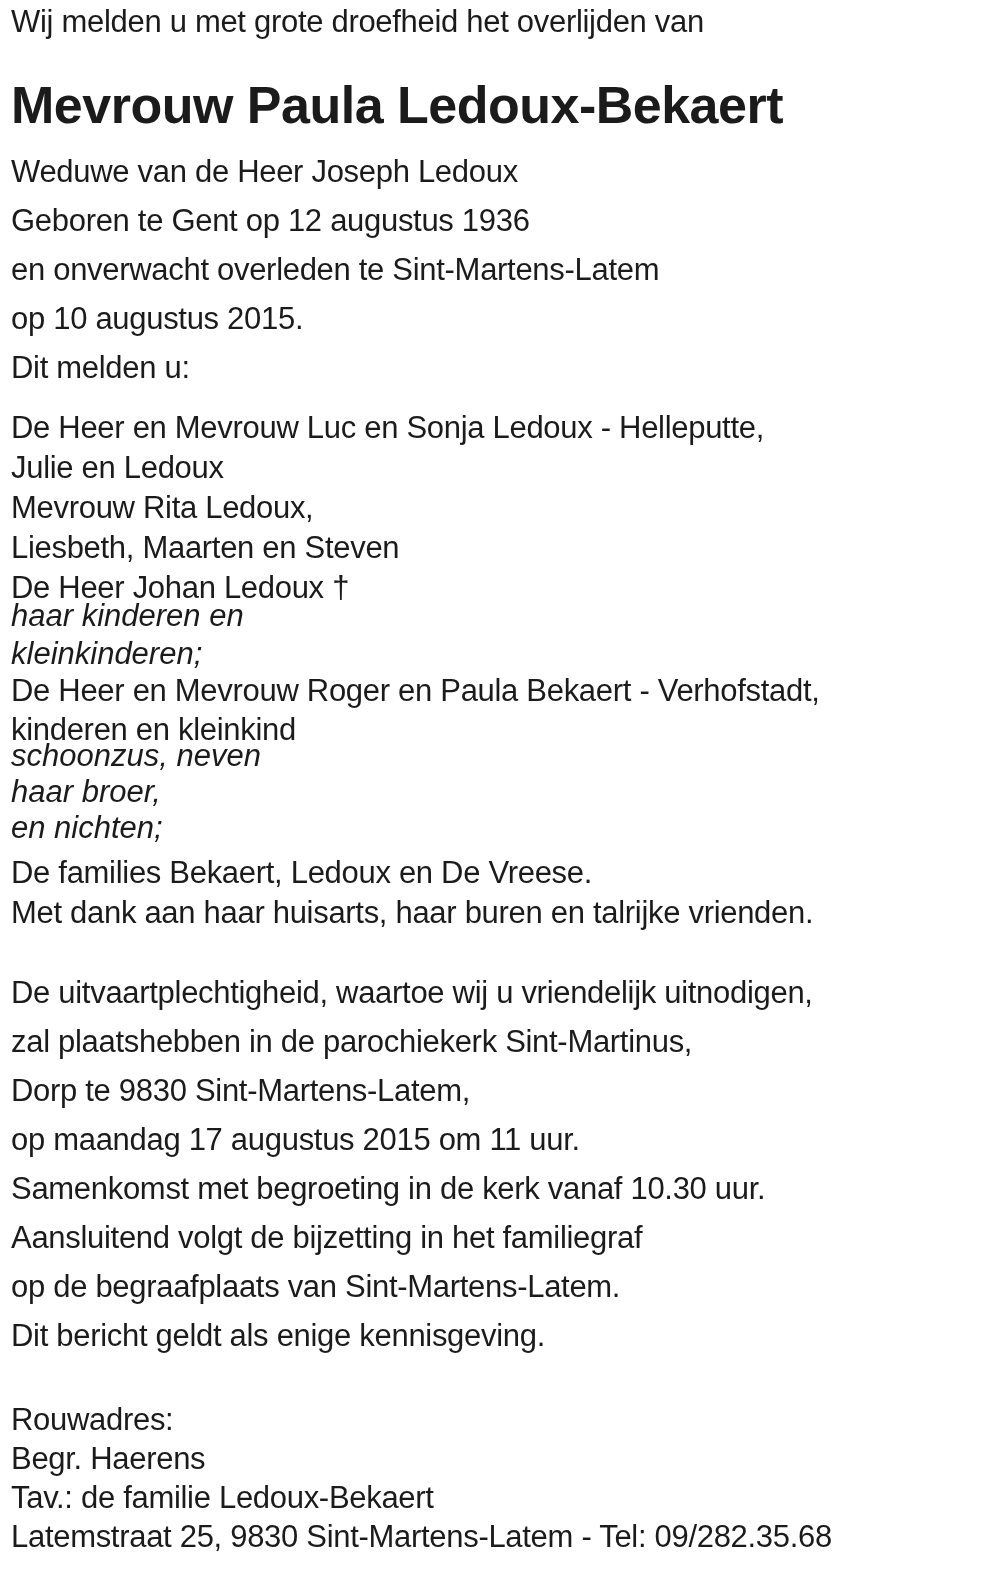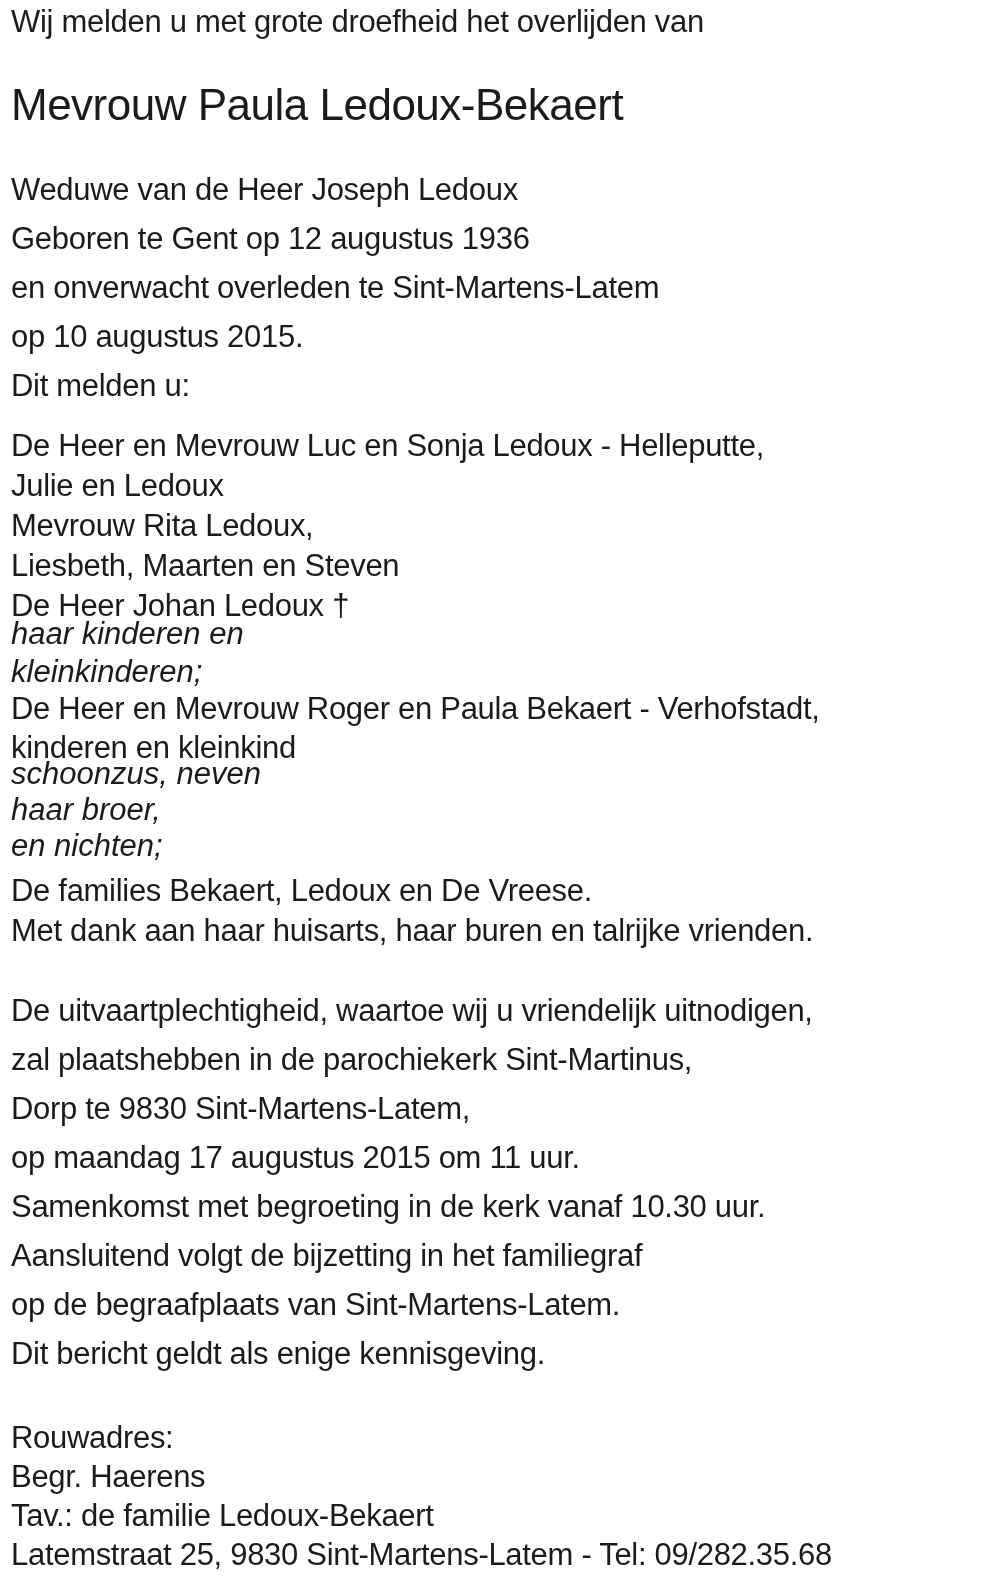--- a/index.html
+++ b/index.html
@@ -16,27 +16,27 @@
     box-sizing: border-box;
     padding: 2px 12px 0 11px;
     overflow: hidden;
     font-size: 31px;
     letter-spacing: -0.3px;
   }
   .line { white-space: nowrap; }
 
   .intro-block   { line-height: 40px; margin: 0; }
   .title-block   {
-    font-size: 44px;
-    font-weight: 400;
+    font-size: 52px;
+    font-weight: 700;
     line-height: 50px;
     letter-spacing: -0.5px;
     margin: 38px 0 0 0;
   }
-  .life-block    { line-height: 49px; margin-top: 35px; }
+  .life-block    { line-height: 49px; margin-top: 17px; }
   .names-block   { line-height: 40px; margin-top: 16px; }
   .relation-block {
     font-style: italic;
     letter-spacing: 0;
   }
   .relation-1    { line-height: 38px; margin-top: -11px; }
   .group2-block  { line-height: 39px; margin-top: -2px; }
   .relation-2    { line-height: 36px; margin-top: -11px; }
   .closing-block { line-height: 40px; margin-top: 7px; }
   .service-block { line-height: 49px; margin-top: 35px; }

